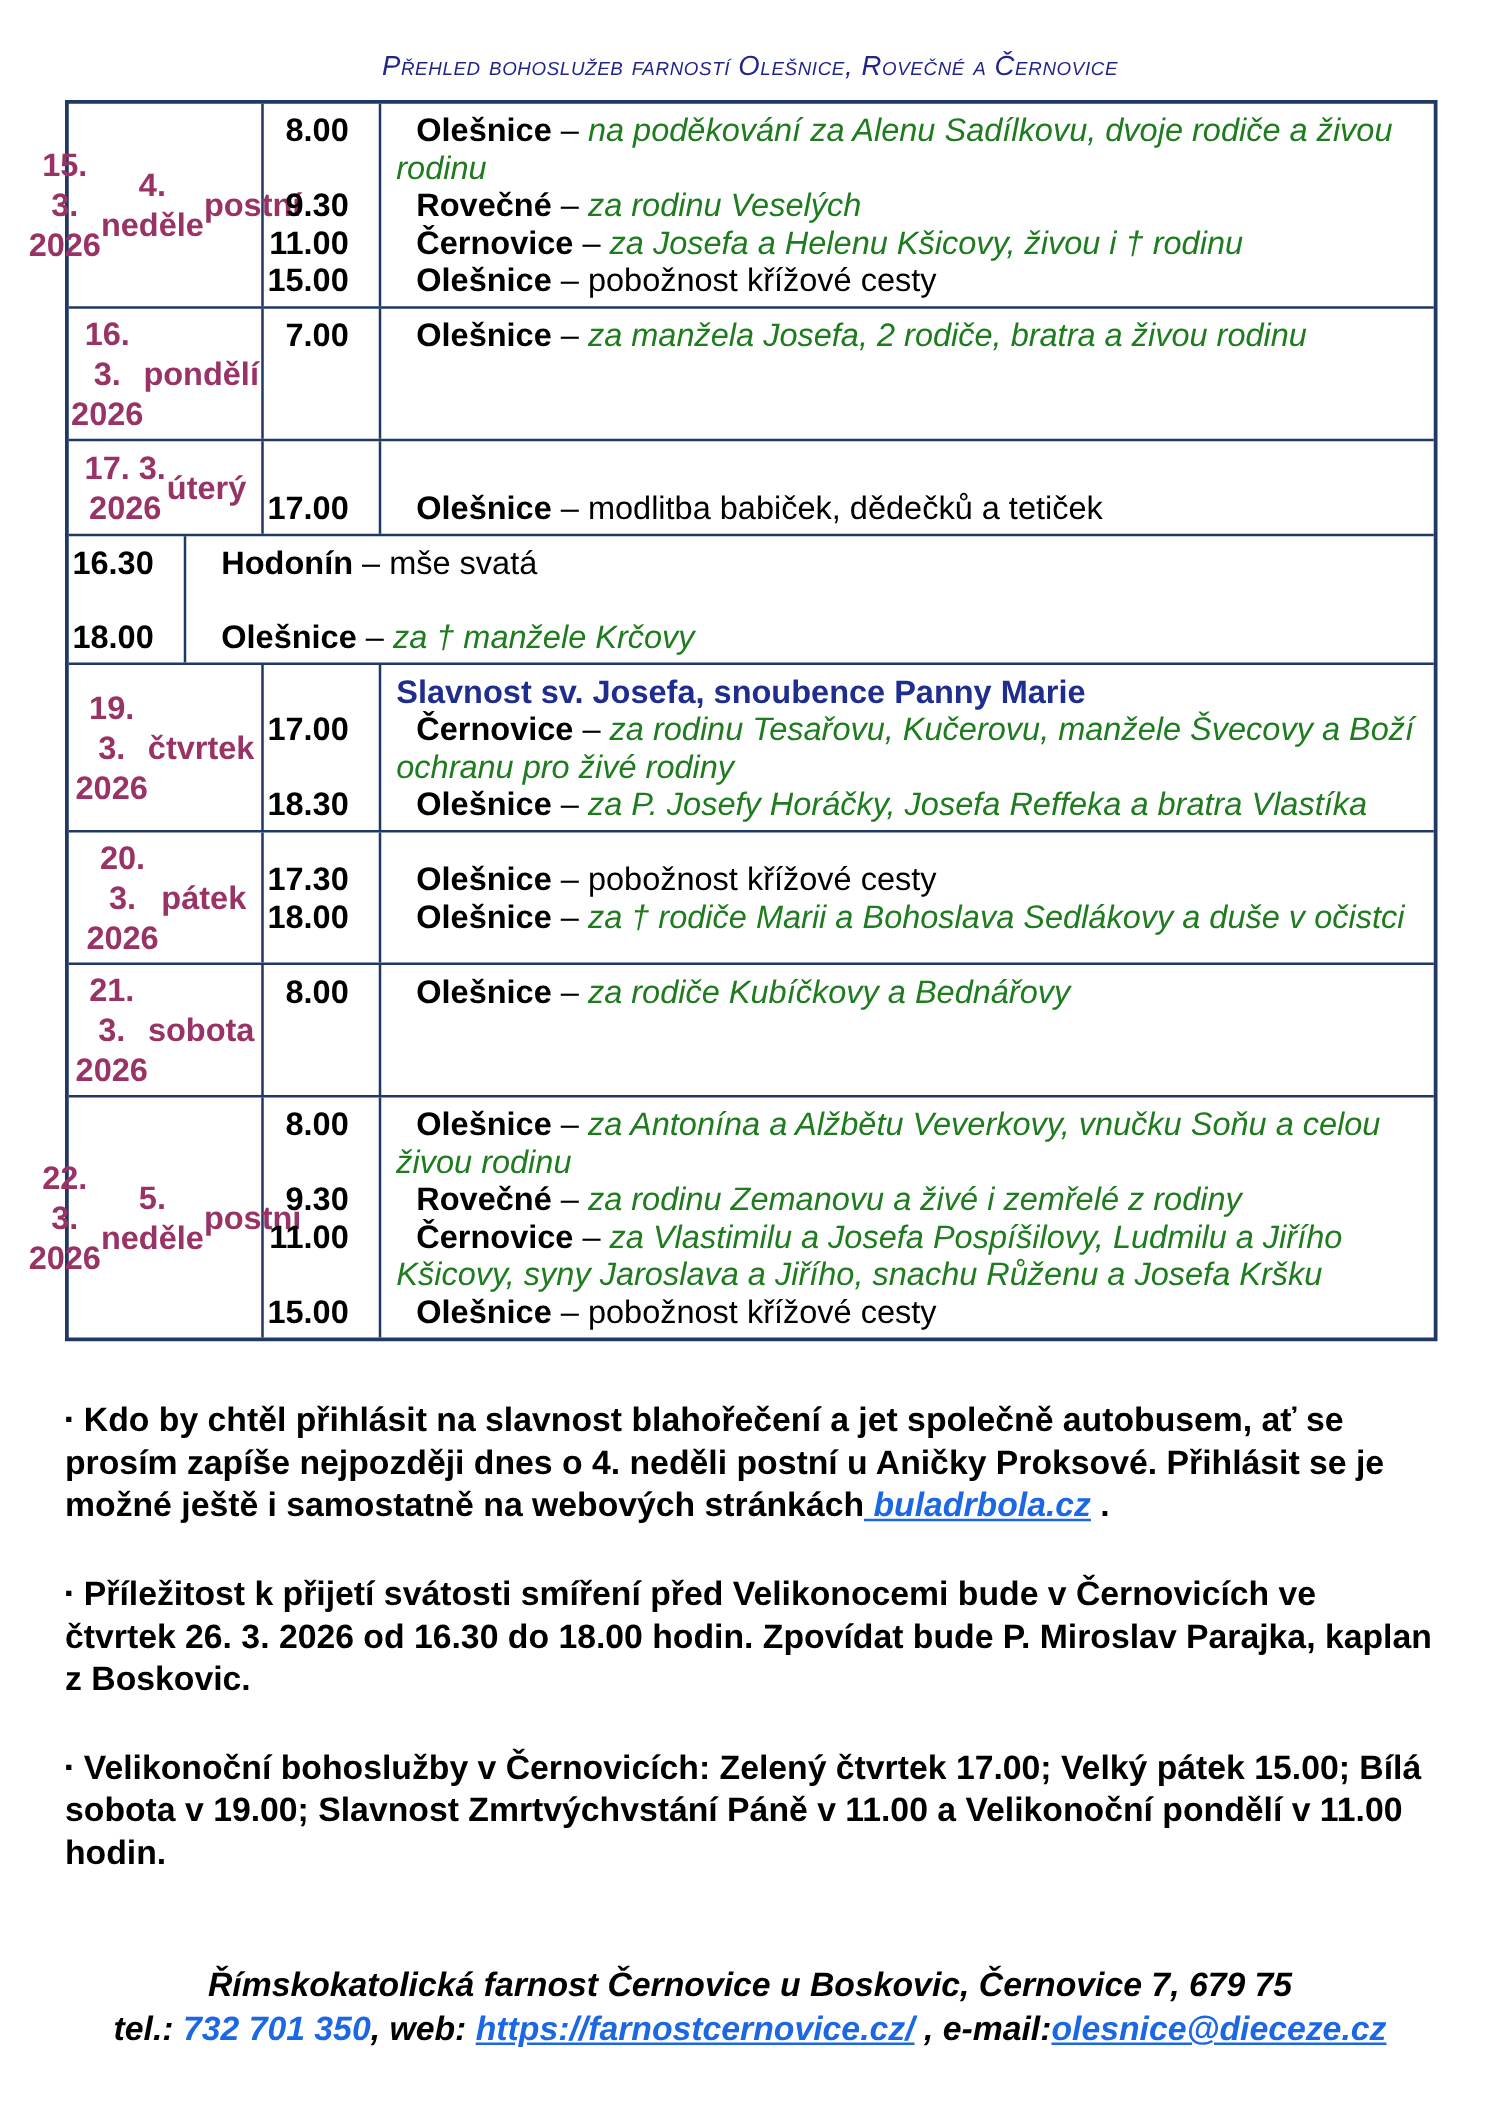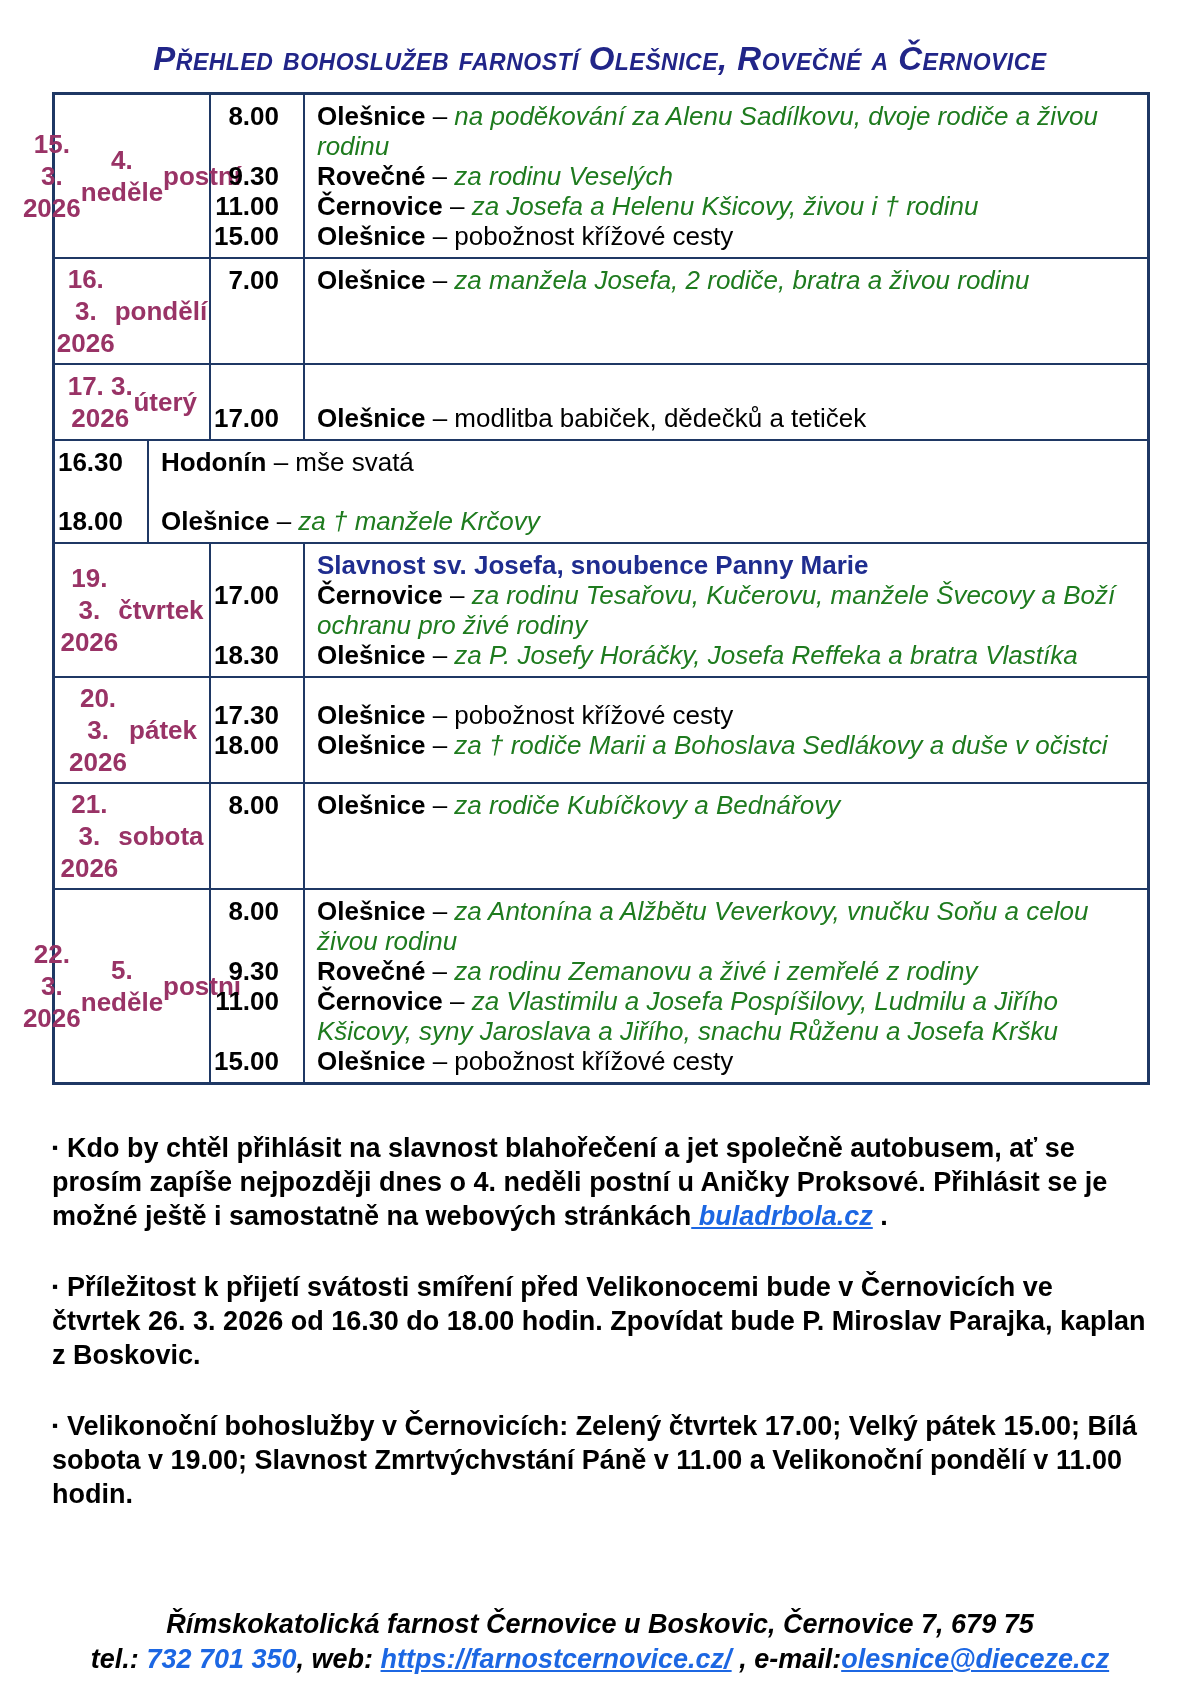--- a/index.html
+++ b/index.html
@@ -8,21 +8,21 @@
     width:1200px; height:1695px; overflow:hidden;
     font-family:"Liberation Sans", sans-serif;
     color:#000;
   }
   .page { width:1200px; height:1695px; position:relative; }
 
   
   .title {
     margin:40px 52px 14px 52px;
     text-align:center;
-    font-size:33px; font-weight:bold; font-style:italic;
+    font-size:22px; font-weight:normal; font-style:italic;
     font-variant:small-caps;
     color:var(--title-navy,#212588);
     letter-spacing:0.5px;
     white-space:nowrap;
   }
 
   
   .schedule {
     margin:0 50px 0 52px;
     border:3px solid var(--table-border,#1F3864);
@@ -53,39 +53,39 @@
   .valign-center { justify-content:center; }
   .valign-bottom { justify-content:flex-end; }
 
   .entry { display:flex; align-items:flex-start; }
   .time {
     width:92px; flex:0 0 92px;
     text-align:right; padding-right:24px;
     font-weight:bold; font-size:26px; line-height:30px;
   }
   .etext { flex:1; padding:0 10px 0 14px; font-size:26px; line-height:30px; }
-  .place { font-weight:bold; color:#000; }
+  .place { font-weight:bold; color:#000;margin-left:16px; }
   .dash  { color:#000; }
   .int-green { font-style:italic; color:var(--intention-green,#1E7B1E); }
   .int-plain { color:#000; }
   .feast { font-weight:bold; color:var(--feast-navy,#1F2D8F); }
 
   
   .notes { margin:46px 52px 0 52px; }
   .note { font-size:27px; line-height:34px; font-weight:bold; margin-bottom:37px;margin-top:37px; }
   .bullet { font-size:17px; vertical-align:4px; margin-right:9px; }
   .link {
     color:var(--link-blue,#1C67E3);
     font-style:italic; font-weight:bold;
     text-decoration:underline; cursor:pointer;
   }
 
   
   .footer {
-    margin:96px 52px 0 52px; text-align:center;
+    margin:72px 52px 0 52px; text-align:center;
     font-size:27px; line-height:35px; font-weight:bold; font-style:italic;
   }
   .blue { color:var(--link-blue,#1C67E3); }
 </style>
 </head>
 <body>
 
 <div class="page">
   <div class="title">Přehled bohoslužeb farností Olešnice, Rovečné a Černovice</div>
 

